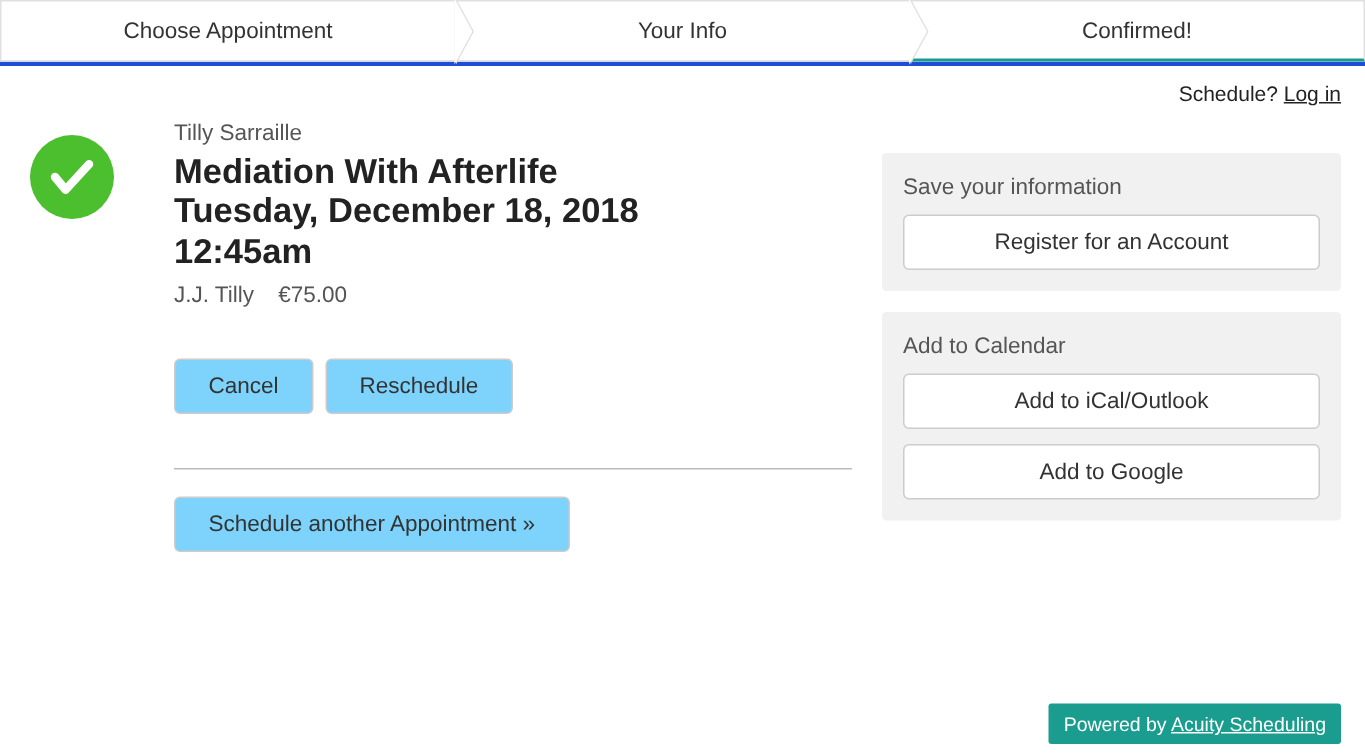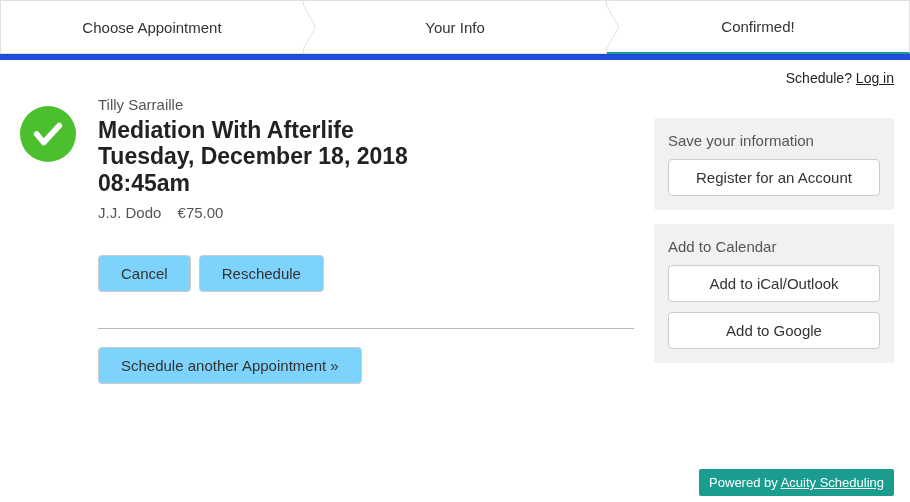--- a/index.html
+++ b/index.html
@@ -5,22 +5,22 @@
     * { box-sizing: border-box; margin: 0; padding: 0; }
     body {
       font-family: -apple-system, BlinkMacSystemFont, "Segoe UI", Helvetica, Arial, sans-serif;
       background: #fff;
       width: 910px;
       height: 502px;
       overflow: hidden;
     }
     .steps {
       display: flex;
-      border-bottom: 6px solid #1d4ed8;
-      height: 60px;
+      border-bottom: 3px solid #1d4ed8;
+      height: 44px;
       position: relative;
     }
     .step {
       flex: 1;
       display: flex;
       align-items: center;
       justify-content: center;
       font-size: 15px;
       color: #333;
       position: relative;
@@ -64,21 +64,21 @@
       color: #222;
     }
     .topbar a { color: #222; text-decoration: underline; }
     .main {
       display: flex;
       padding: 10px 16px 0 16px;
       gap: 20px;
     }
     .left-col {
       display: flex;
-      gap: 18px;
+      gap: 36px;
       flex: 1;
     }
     .checkwrap {
       width: 64px;
       padding-top: 10px;
       display: flex;
       justify-content: center;
     }
     .check-circle {
       width: 56px; height: 56px;
@@ -120,21 +120,21 @@
       font-size: 15px;
       color: #333;
       cursor: pointer;
     }
     .hr {
       border: none;
       border-top: 1px solid #bbb;
       margin: 36px 0 18px 0;
     }
     .right-col {
-      width: 240px;
+      width: 306px;
       display: flex;
       flex-direction: column;
       gap: 14px;
       padding-top: 22px;
     }
     .card {
       background: #f1f1f1;
       border-radius: 3px;
       padding: 14px;
     }
@@ -190,24 +190,24 @@
         <svg viewBox="0 0 24 24" fill="none" stroke="#fff" stroke-width="4" stroke-linecap="round" stroke-linejoin="round">
           <polyline points="4 12 9 18 20 6"></polyline>
         </svg>
       </div>
     </div>
     <div class="details">
       <div class="client-name">Tilly Sarraille</div>
       <div class="title-block">
         <div>Mediation With Afterlife</div>
         <div>Tuesday, December 18, 2018</div>
-        <div>08:45am</div>
+        <div>12:45am</div>
       </div>
       <div class="meta-row">
-        <span>J.J. Dodo</span>
+        <span>J.J. Tilly</span>
         <span>€75.00</span>
       </div>
       <div class="btn-row">
         <button class="btn">Cancel</button>
         <button class="btn">Reschedule</button>
       </div>
       <hr class="hr">
       <button class="btn">Schedule another Appointment »</button>
     </div>
   </div>

